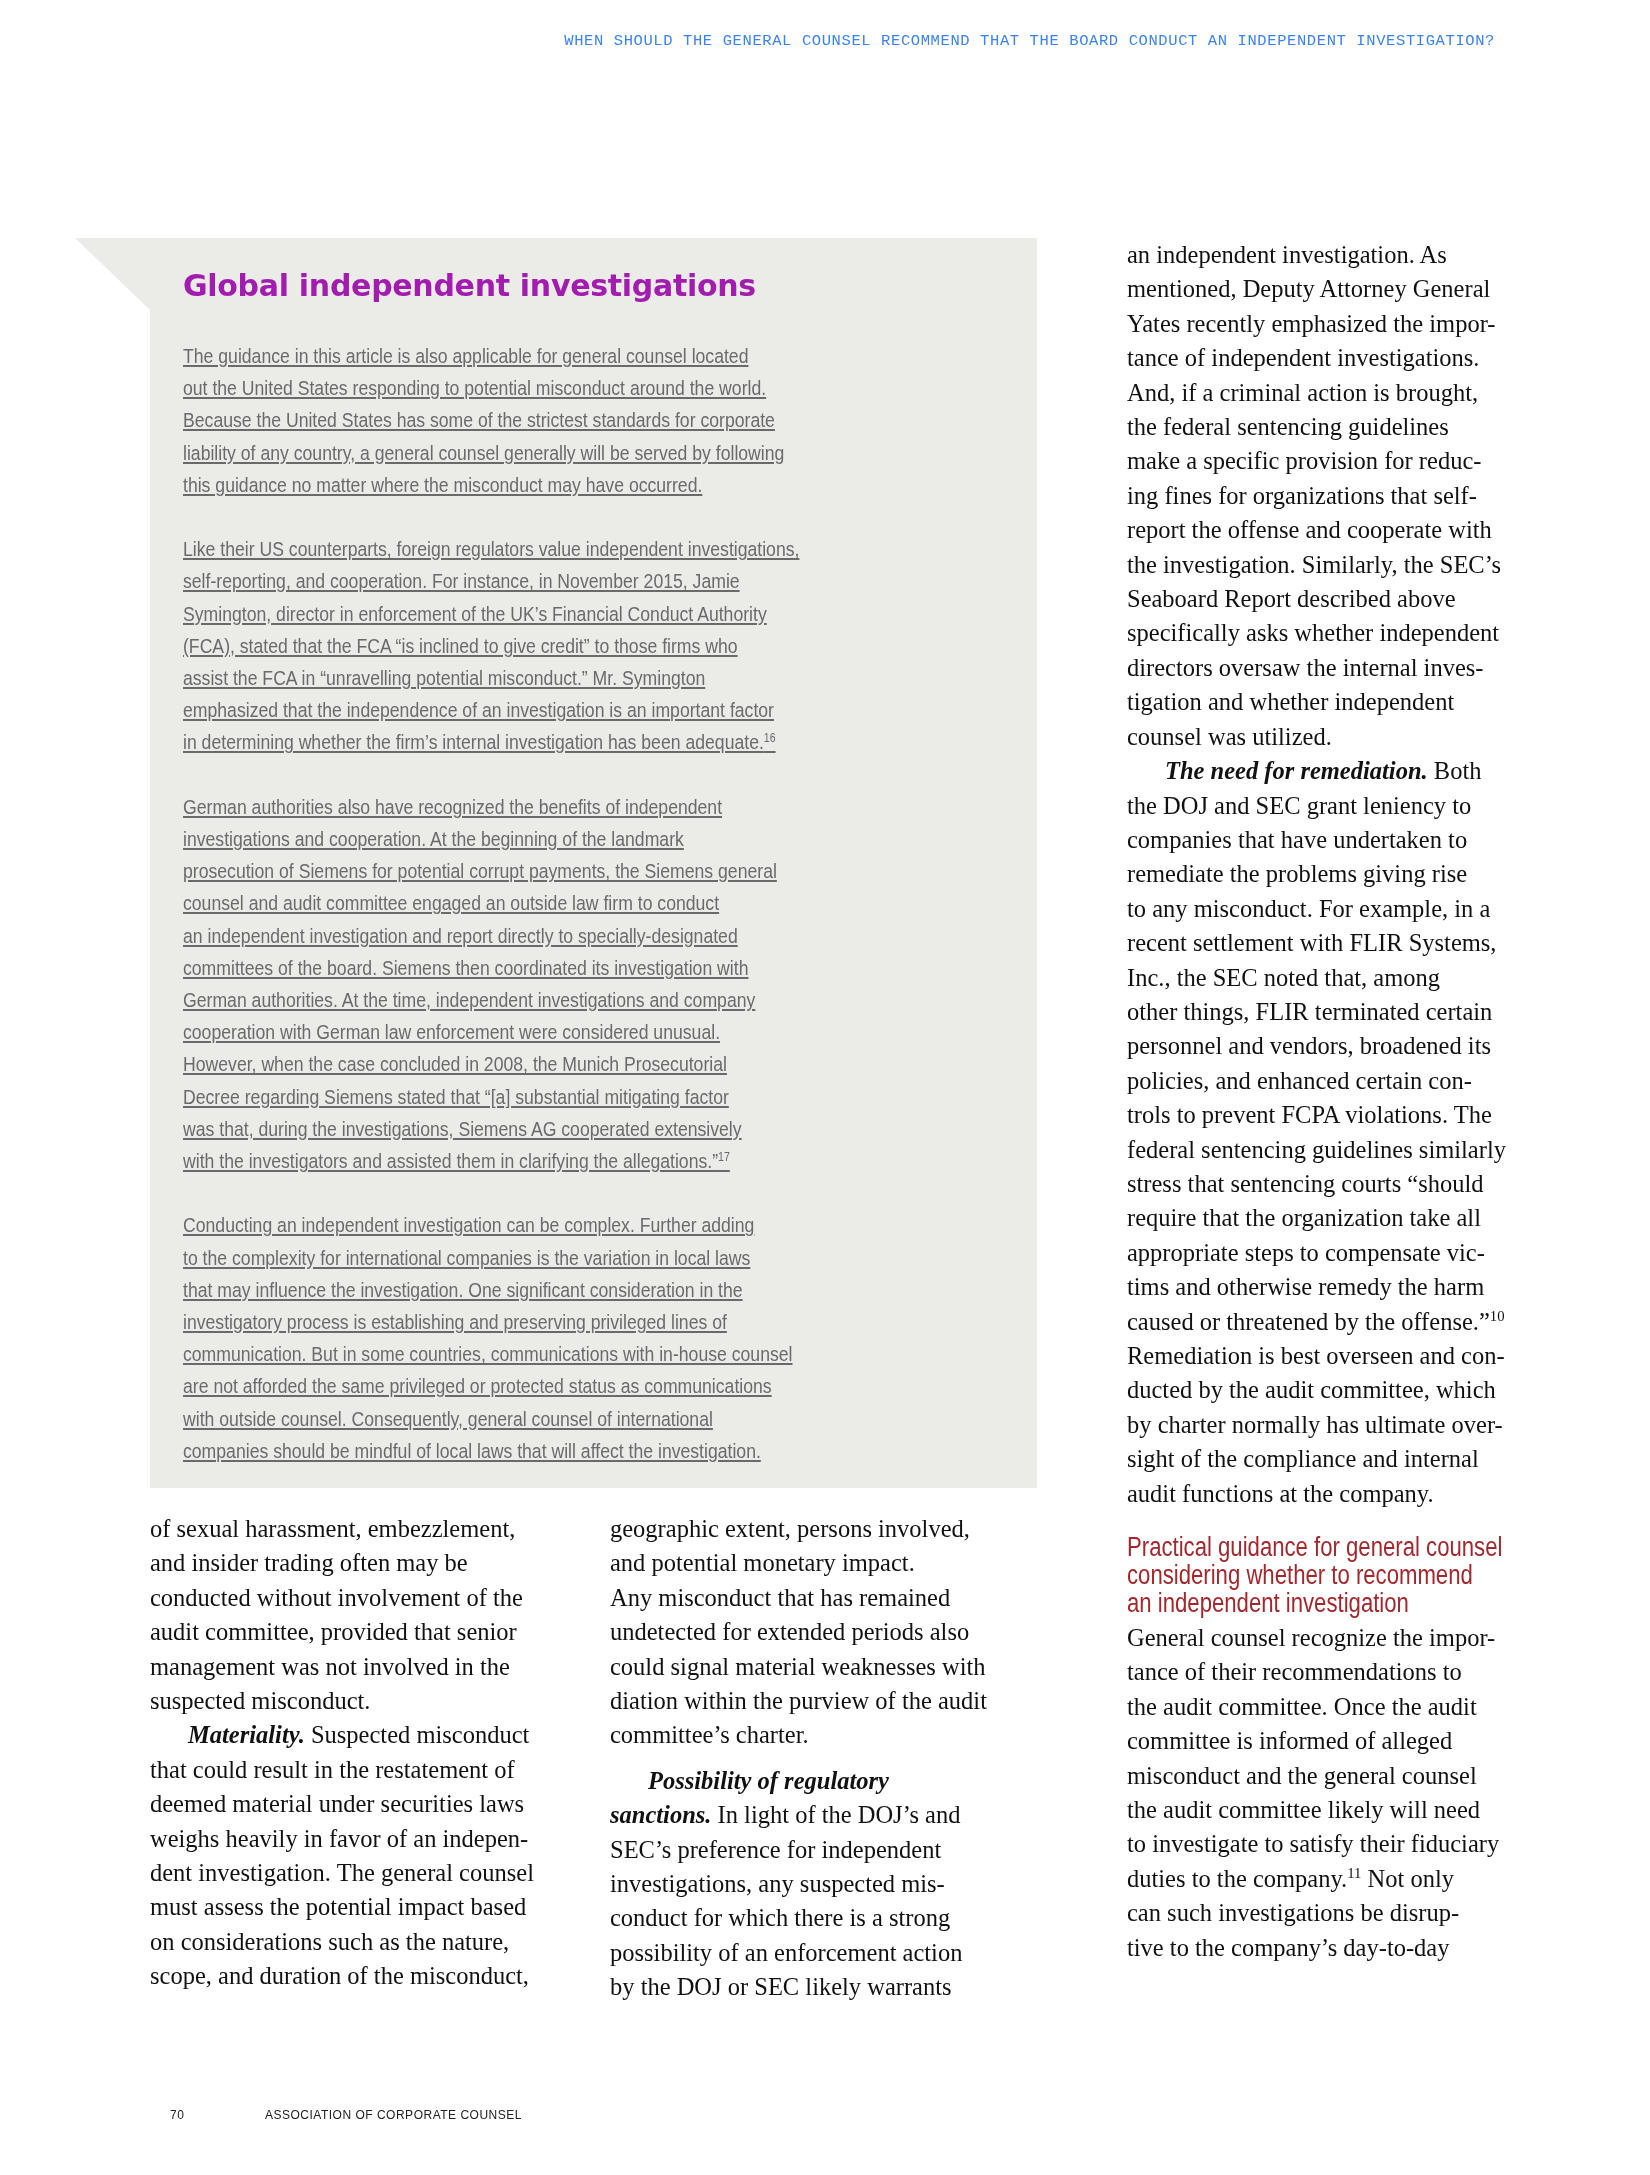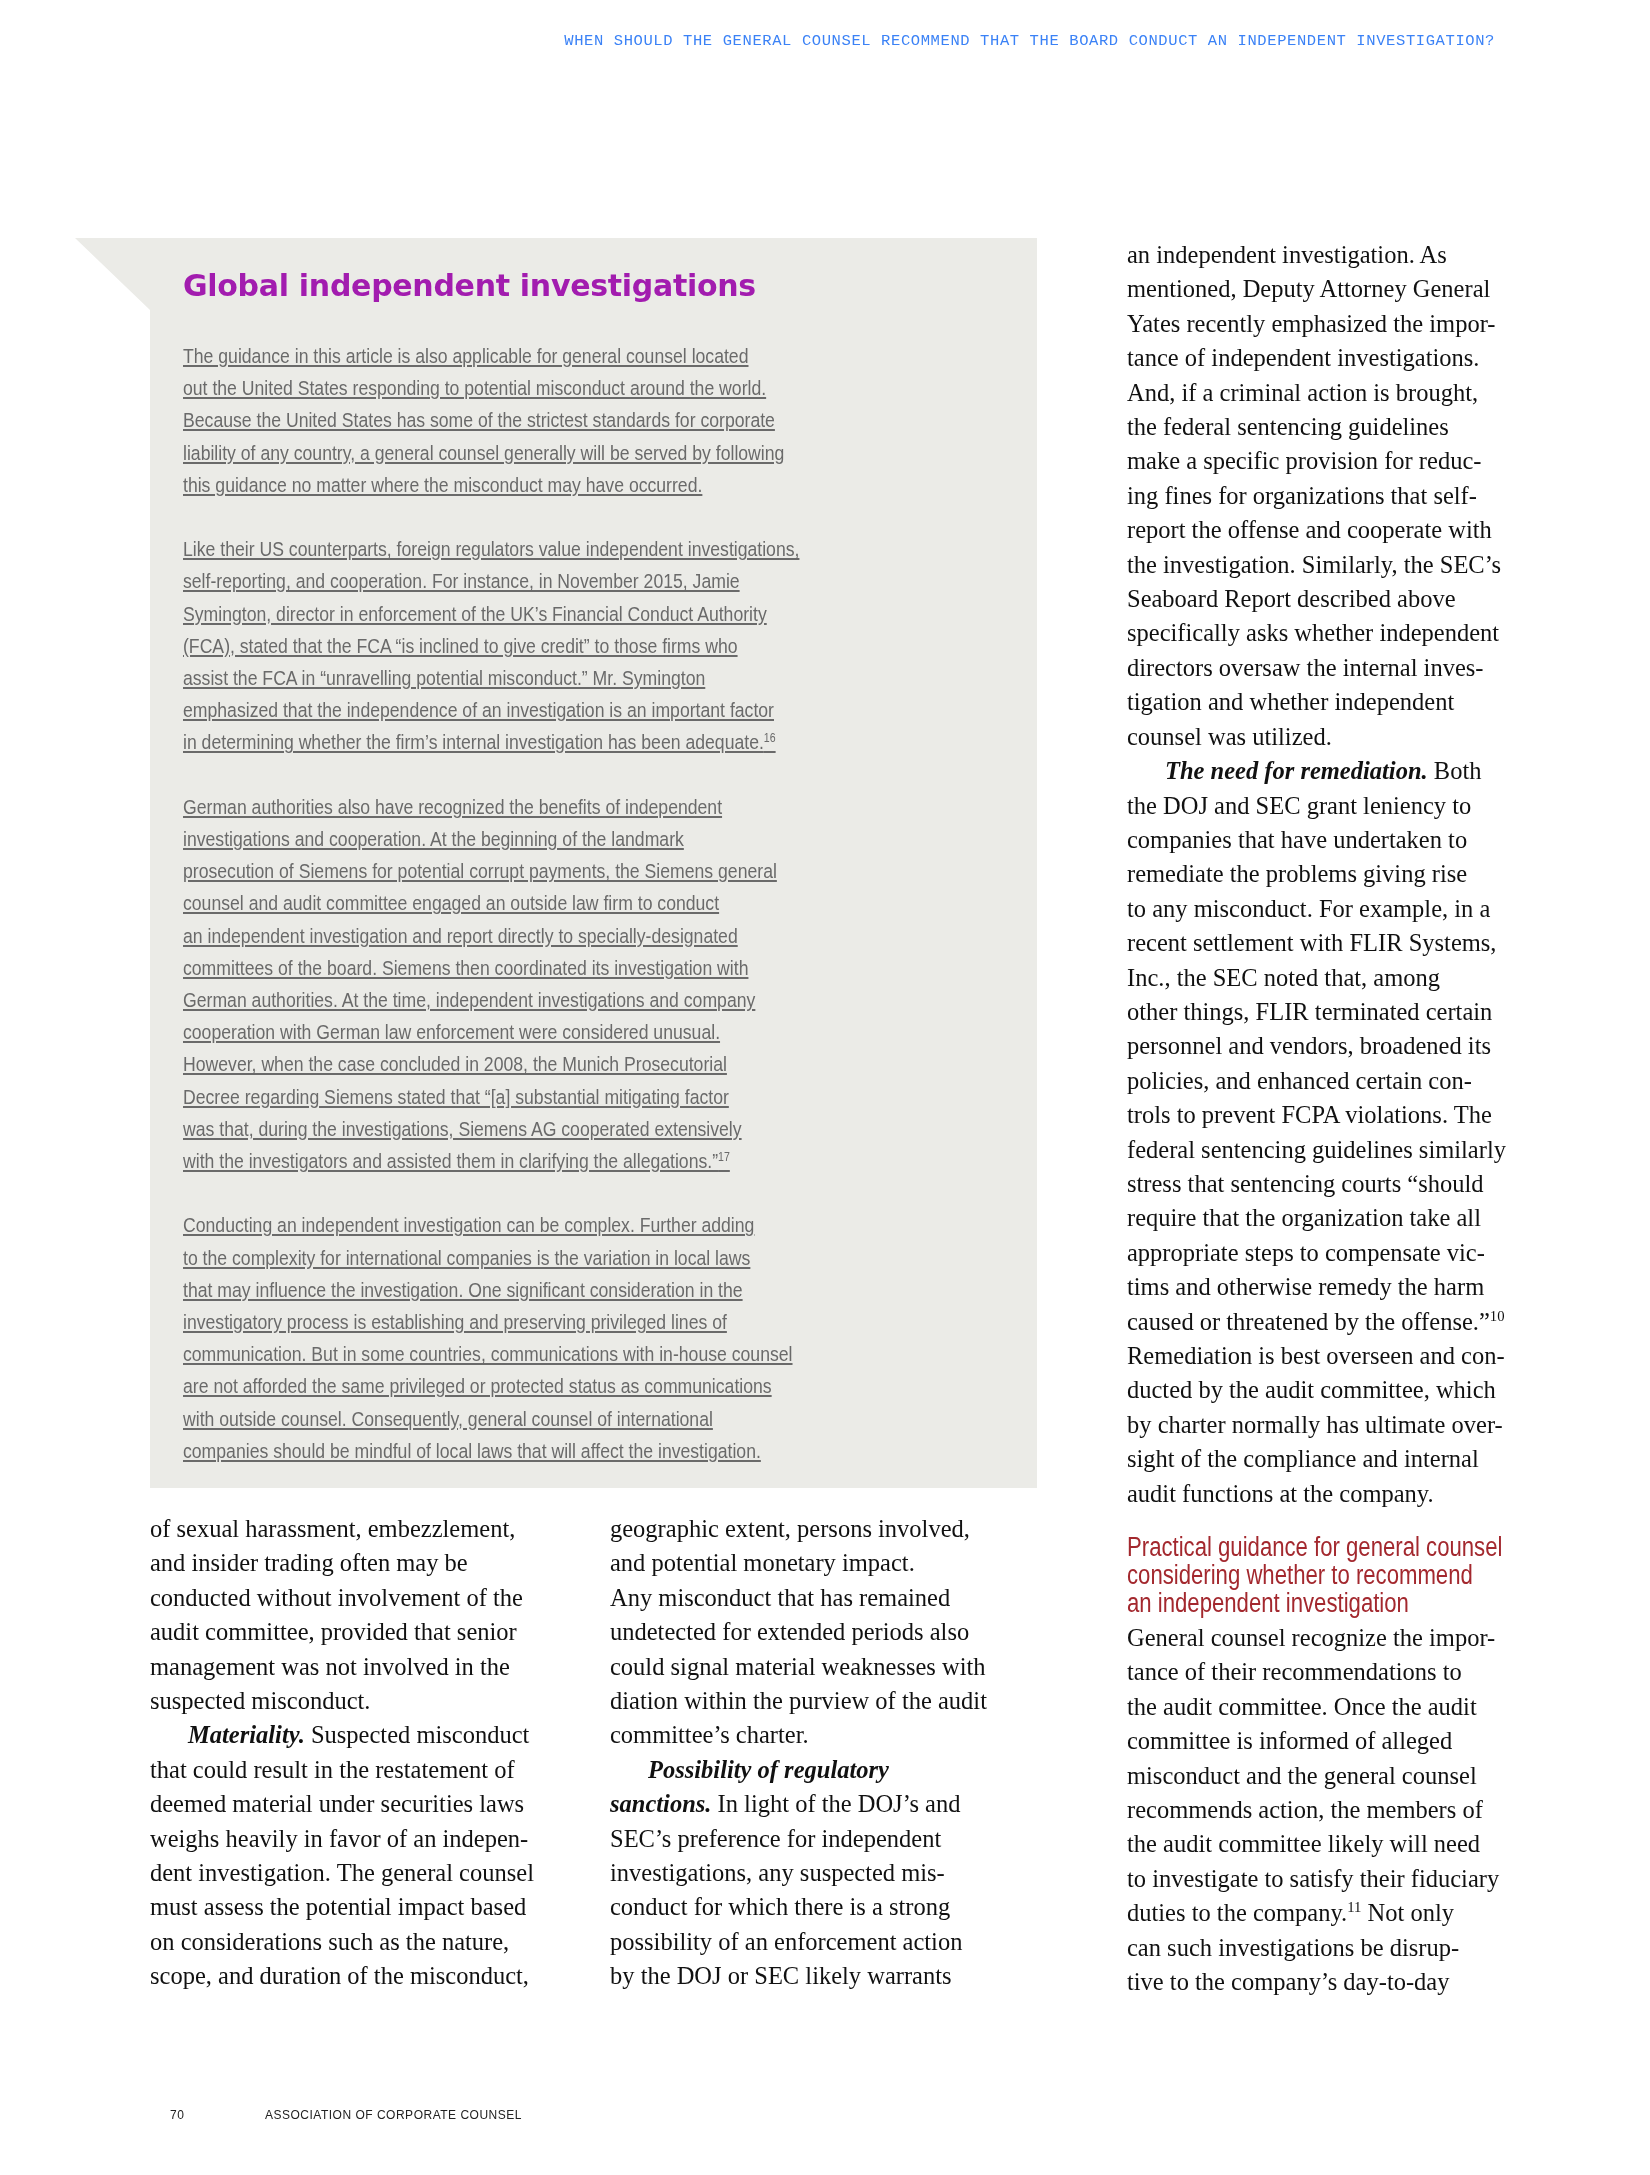--- a/index.html
+++ b/index.html
@@ -34,21 +34,21 @@
   sup { font-size:0.6em; line-height:0; vertical-align:0.6em; }
 
   .serif-col {
     position:absolute;
     font-family:"Liberation Serif", "DejaVu Serif", serif;
     font-size:24.5px; line-height:34.4px; color:#111;
   }
   .serif-col .line { transform:none; }
   .serif-col p { margin:0; }
   .indent { padding-left:38px; }
-  .run-in { font-style:italic; font-weight:bold; }
+  .run-in { font-style:italic; font-weight:bold;margin-top:11px; }
   .col-right { left:1127px; top:238px; width:430px; }
   .col-left { left:150px; top:1512px; width:430px; }
   .col-mid { left:610px; top:1512px; width:430px; }
 
   .section-heading {
     font-family:"Liberation Sans Narrow", "Liberation Sans", sans-serif;
     color:#a3282e; font-size:27px; line-height:28px; font-weight:normal;
     margin:22px 0 4px 0;
   }
   .section-heading .line { transform:scaleX(0.82); }
@@ -156,21 +156,20 @@
     <span class="line">Practical guidance for general counsel</span>
     <span class="line">considering whether to recommend</span>
     <span class="line">an independent investigation</span>
   </h2>
   <p>
     <span class="line">General counsel recognize the impor-</span>
     <span class="line">tance of their recommendations to</span>
     <span class="line">the audit committee. Once the audit</span>
     <span class="line">committee is informed of alleged</span>
     <span class="line">misconduct and the general counsel</span>
-    <span class="line">recommends action, the members of</span>
     <span class="line">the audit committee likely will need</span>
     <span class="line">to investigate to satisfy their fiduciary</span>
     <span class="line"><span>duties to the company.</span><sup>11</sup><span> Not only</span></span>
     <span class="line">can such investigations be disrup-</span>
     <span class="line">tive to the company’s day-to-day</span>
   </p>
 </div>
 
 <div class="serif-col col-left">
   <p>

